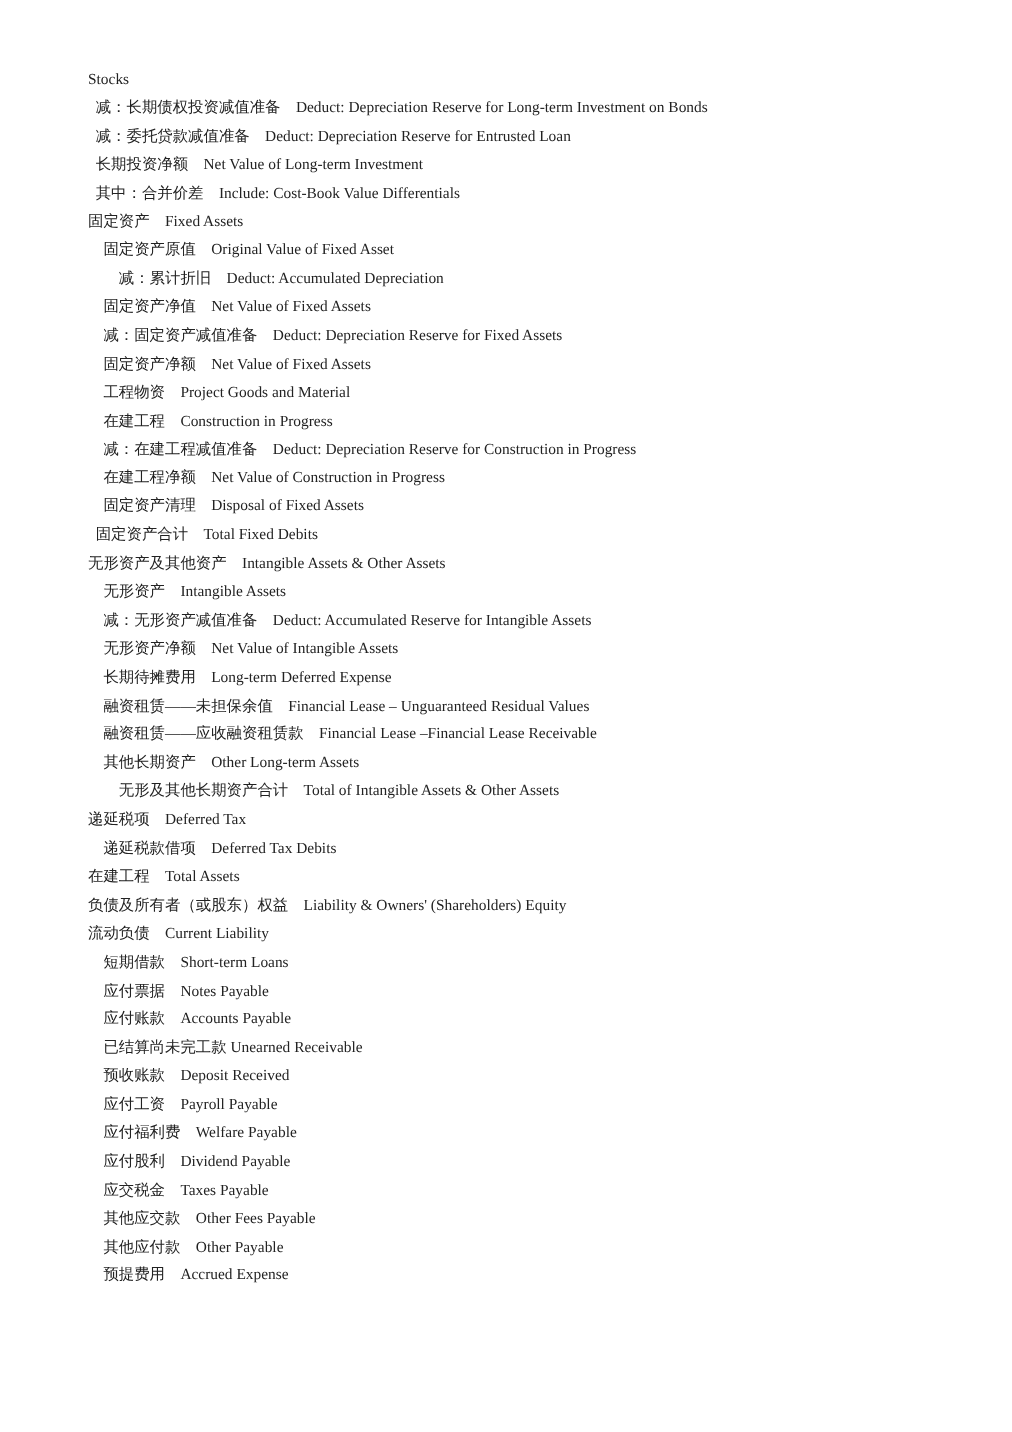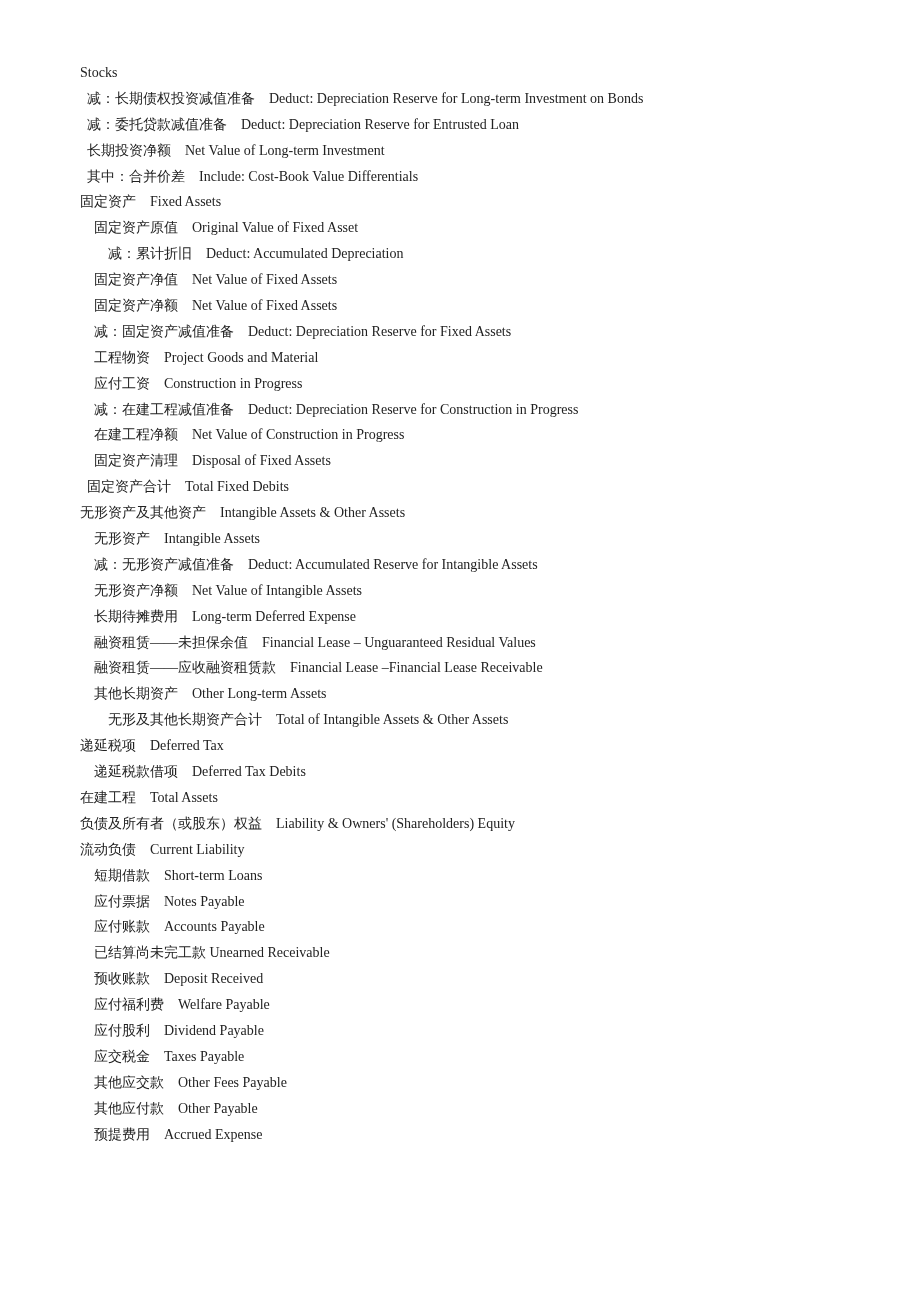--- a/index.html
+++ b/index.html
@@ -26,24 +26,24 @@
 <div id="content">
     <span class="line">Stocks</span>
     <span class="line">  减：长期债权投资减值准备    Deduct: Depreciation Reserve for Long-term Investment on Bonds</span>
     <span class="line">  减：委托贷款减值准备    Deduct: Depreciation Reserve for Entrusted Loan</span>
     <span class="line">  长期投资净额    Net Value of Long-term Investment</span>
     <span class="line">  其中：合并价差    Include: Cost-Book Value Differentials</span>
     <span class="line">固定资产    Fixed Assets</span>
     <span class="line">    固定资产原值    Original Value of Fixed Asset</span>
     <span class="line">        减：累计折旧    Deduct: Accumulated Depreciation</span>
     <span class="line">    固定资产净值    Net Value of Fixed Assets</span>
+    <span class="line">    减：固定资产减值准备    Deduct: Depreciation Reserve for Fixed Assets</span>
     <span class="line">    固定资产净额    Net Value of Fixed Assets</span>
-    <span class="line">    减：固定资产减值准备    Deduct: Depreciation Reserve for Fixed Assets</span>
     <span class="line">    工程物资    Project Goods and Material</span>
-    <span class="line">    应付工资    Construction in Progress</span>
+    <span class="line">    在建工程    Construction in Progress</span>
     <span class="line">    减：在建工程减值准备    Deduct: Depreciation Reserve for Construction in Progress</span>
     <span class="line">    在建工程净额    Net Value of Construction in Progress</span>
     <span class="line">    固定资产清理    Disposal of Fixed Assets</span>
     <span class="line">  固定资产合计    Total Fixed Debits</span>
     <span class="line">无形资产及其他资产    Intangible Assets &amp; Other Assets</span>
     <span class="line">    无形资产    Intangible Assets</span>
     <span class="line">    减：无形资产减值准备    Deduct: Accumulated Reserve for Intangible Assets</span>
     <span class="line">    无形资产净额    Net Value of Intangible Assets</span>
     <span class="line">    长期待摊费用    Long-term Deferred Expense</span>
     <span class="line">    融资租赁——未担保余值    Financial Lease – Unguaranteed Residual Values</span>
@@ -53,19 +53,20 @@
     <span class="line">递延税项    Deferred Tax</span>
     <span class="line">    递延税款借项    Deferred Tax Debits</span>
     <span class="line">在建工程    Total Assets</span>
     <span class="line">负债及所有者（或股东）权益    Liability &amp; Owners' (Shareholders) Equity</span>
     <span class="line">流动负债    Current Liability</span>
     <span class="line">    短期借款    Short-term Loans</span>
     <span class="line">    应付票据    Notes Payable</span>
     <span class="line">    应付账款    Accounts Payable</span>
     <span class="line">    已结算尚未完工款 Unearned Receivable</span>
     <span class="line">    预收账款    Deposit Received</span>
+    <span class="line">    应付工资    Payroll Payable</span>
     <span class="line">    应付福利费    Welfare Payable</span>
     <span class="line">    应付股利    Dividend Payable</span>
     <span class="line">    应交税金    Taxes Payable</span>
     <span class="line">    其他应交款    Other Fees Payable</span>
     <span class="line">    其他应付款    Other Payable</span>
     <span class="line">    预提费用    Accrued Expense</span>
   </div>
 
 </body></html>

